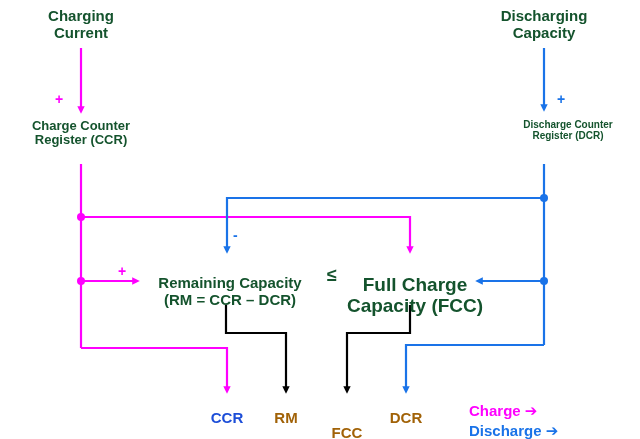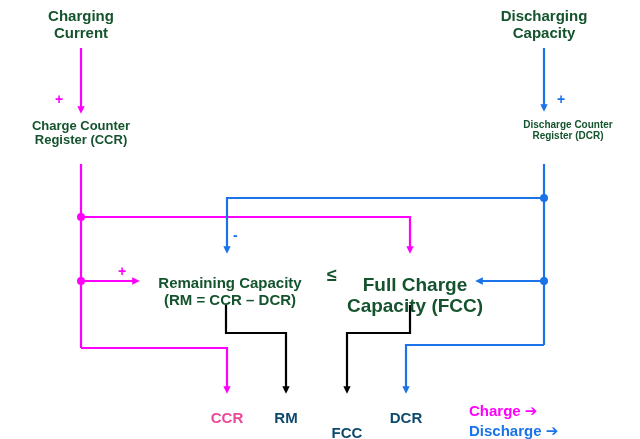--- a/index.html
+++ b/index.html
@@ -5,21 +5,21 @@
   html,body{margin:0;padding:0;background:#ffffff;}
   body{width:640px;height:439px;position:relative;overflow:hidden;
        font-family:"Liberation Sans","DejaVu Sans",sans-serif;}
   #diagram{position:absolute;left:0;top:0;width:640px;height:439px;}
   .lbl{position:absolute;font-weight:bold;color:#14532d;text-align:center;
        line-height:1.10;white-space:pre-line;}
   .sign{position:absolute;font-weight:bold;line-height:1;}
   .legend-row{position:absolute;font-weight:bold;white-space:nowrap;line-height:1.05;}
   .mag{color:#FF00FF;}
   .blu{color:#1a73e8;}
-  .out{position:absolute;font-weight:bold;color:#0c4a6e;font-size:15px;text-align:center;}
+  .out{position:absolute;font-weight:bold;color:#a16207;font-size:15px;text-align:center;}
 </style>
 </head>
 <body>
 
 <svg id="diagram" viewBox="0 0 640 439" xmlns="http://www.w3.org/2000/svg">
   <defs>
     <marker id="arrM" markerWidth="9" markerHeight="9" refX="4.4" refY="4.5" orient="auto" markerUnits="userSpaceOnUse">
       <path d="M0.6,0.8 L8.2,4.5 L0.6,8.2 z" fill="#FF00FF"></path>
     </marker>
     <marker id="arrB" markerWidth="9" markerHeight="9" refX="4.4" refY="4.5" orient="auto" markerUnits="userSpaceOnUse">
@@ -81,21 +81,21 @@
 <div class="lbl" style="left:322px;top:266px;width:20px;font-size:18px;">≤</div>
 
 <div class="lbl" style="left:345px;top:275px;width:140px;font-size:19px;">Full Charge
 Capacity (FCC)</div>
 
 <div class="sign mag" style="left:55px;top:92px;font-size:14px;">+</div>
 <div class="sign blu" style="left:557px;top:92px;font-size:14px;">+</div>
 <div class="sign blu" style="left:233px;top:228px;font-size:14px;">-</div>
 <div class="sign mag" style="left:118px;top:264px;font-size:14px;">+</div>
 
-<div class="out" style="left:197px;top:409px;width:60px;color:#ec4899;">CCR</div>
+<div class="out" style="left:197px;top:409px;width:60px;color:#1d4ed8;">CCR</div>
 <div class="out" style="left:258px;top:409px;width:56px;">RM</div>
 <div class="out" style="left:317px;top:424px;width:60px;">FCC</div>
 <div class="out" style="left:376px;top:409px;width:60px;">DCR</div>
 
 <div class="legend-row mag" style="left:469px;top:403px;font-size:15px;">
   <span>Charge</span>
   <span>➔</span>
 </div>
 <div class="legend-row blu" style="left:469px;top:423px;font-size:15px;">
   <span>Discharge</span>

